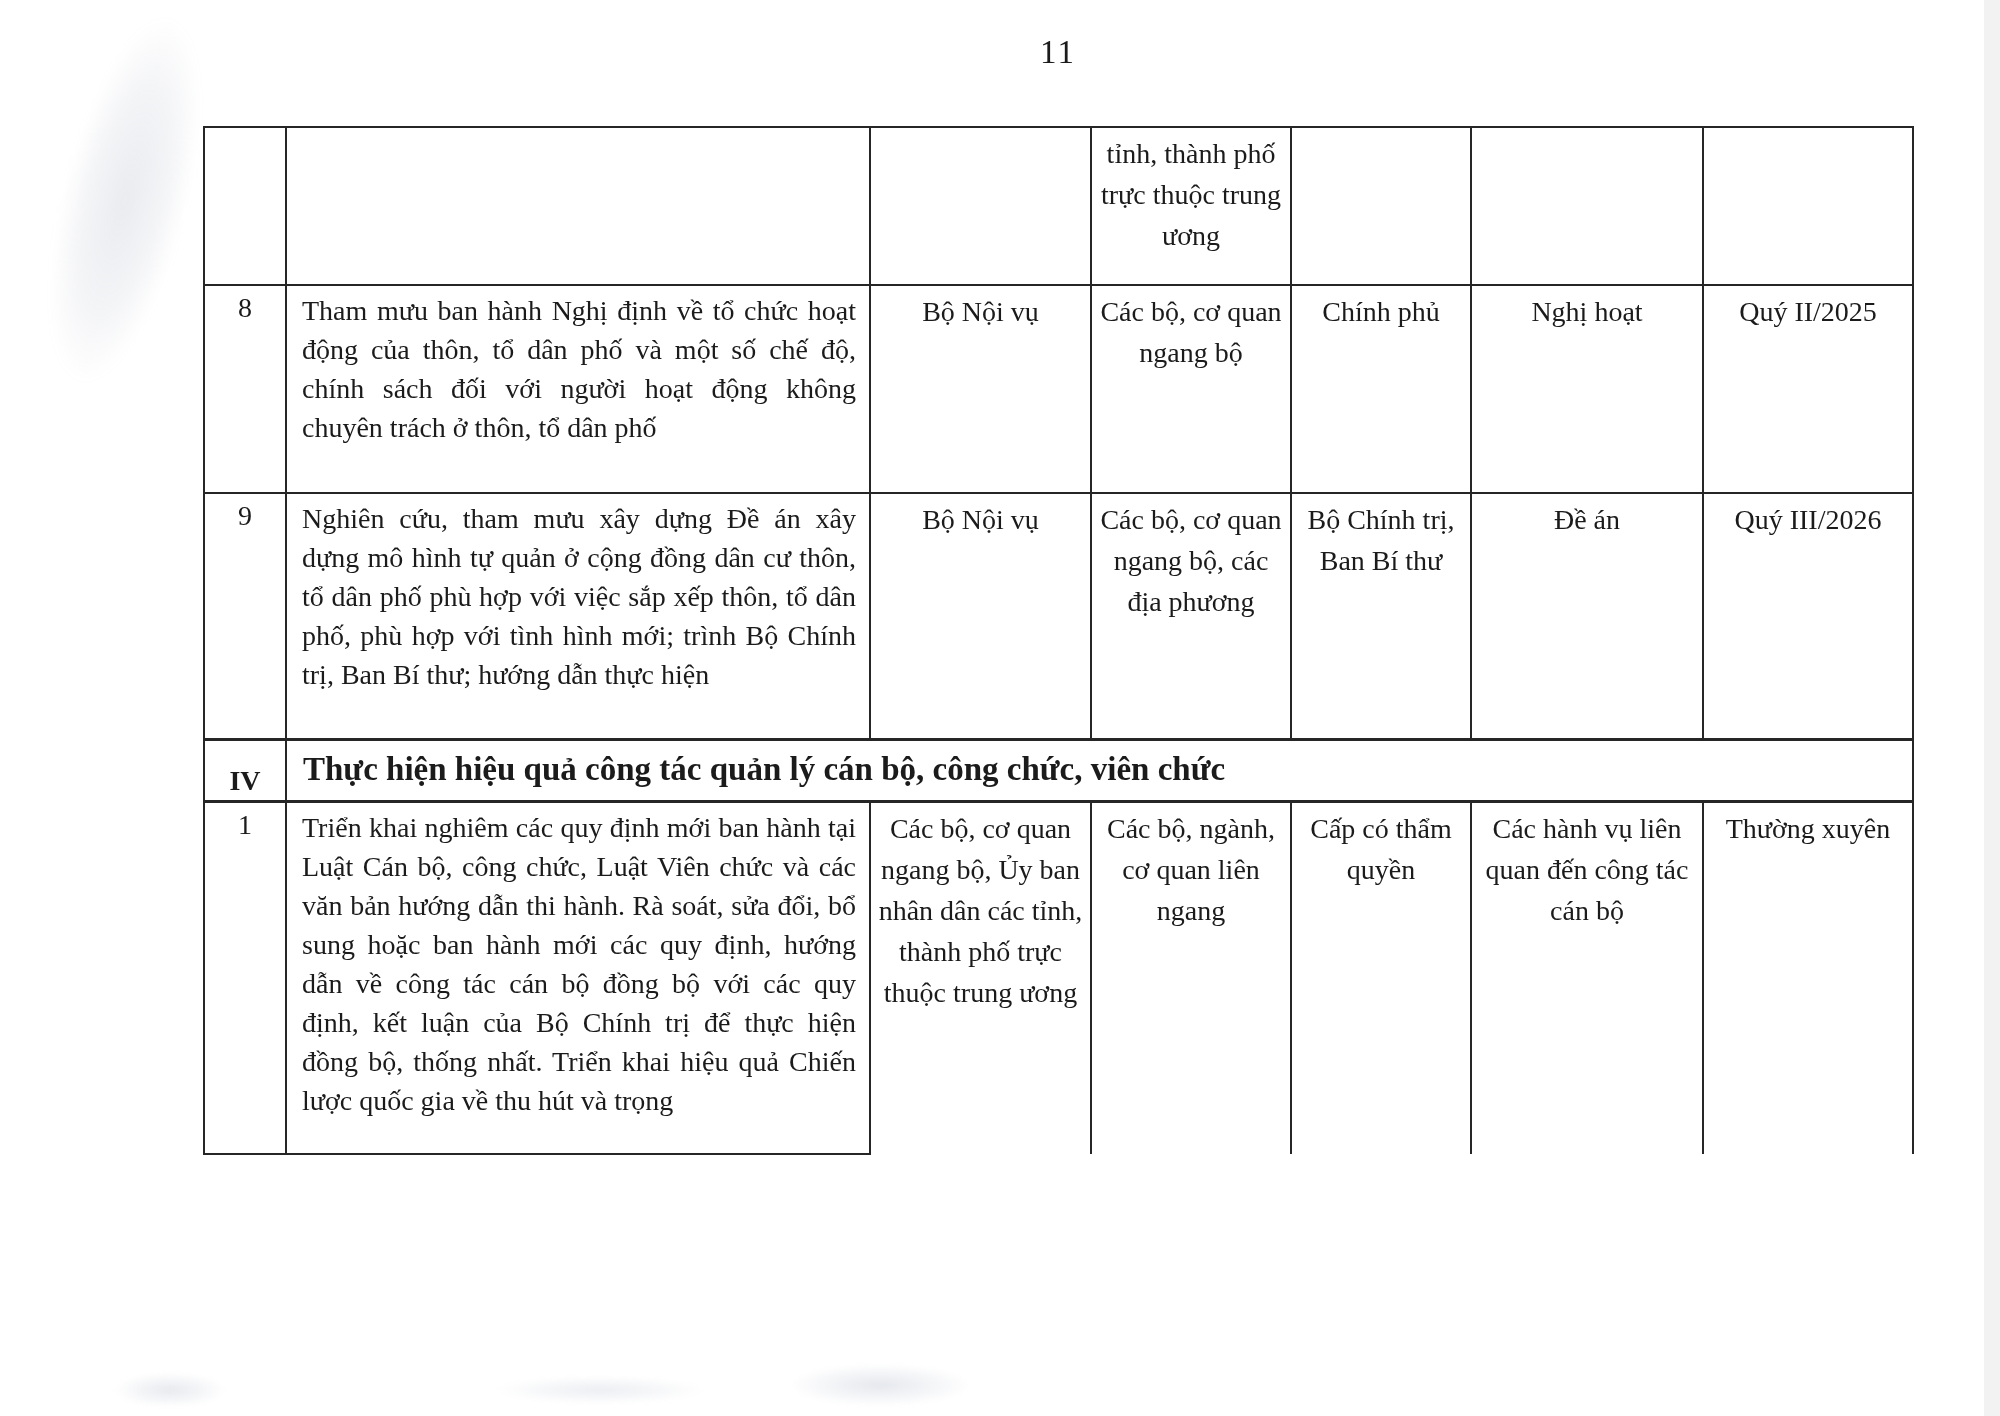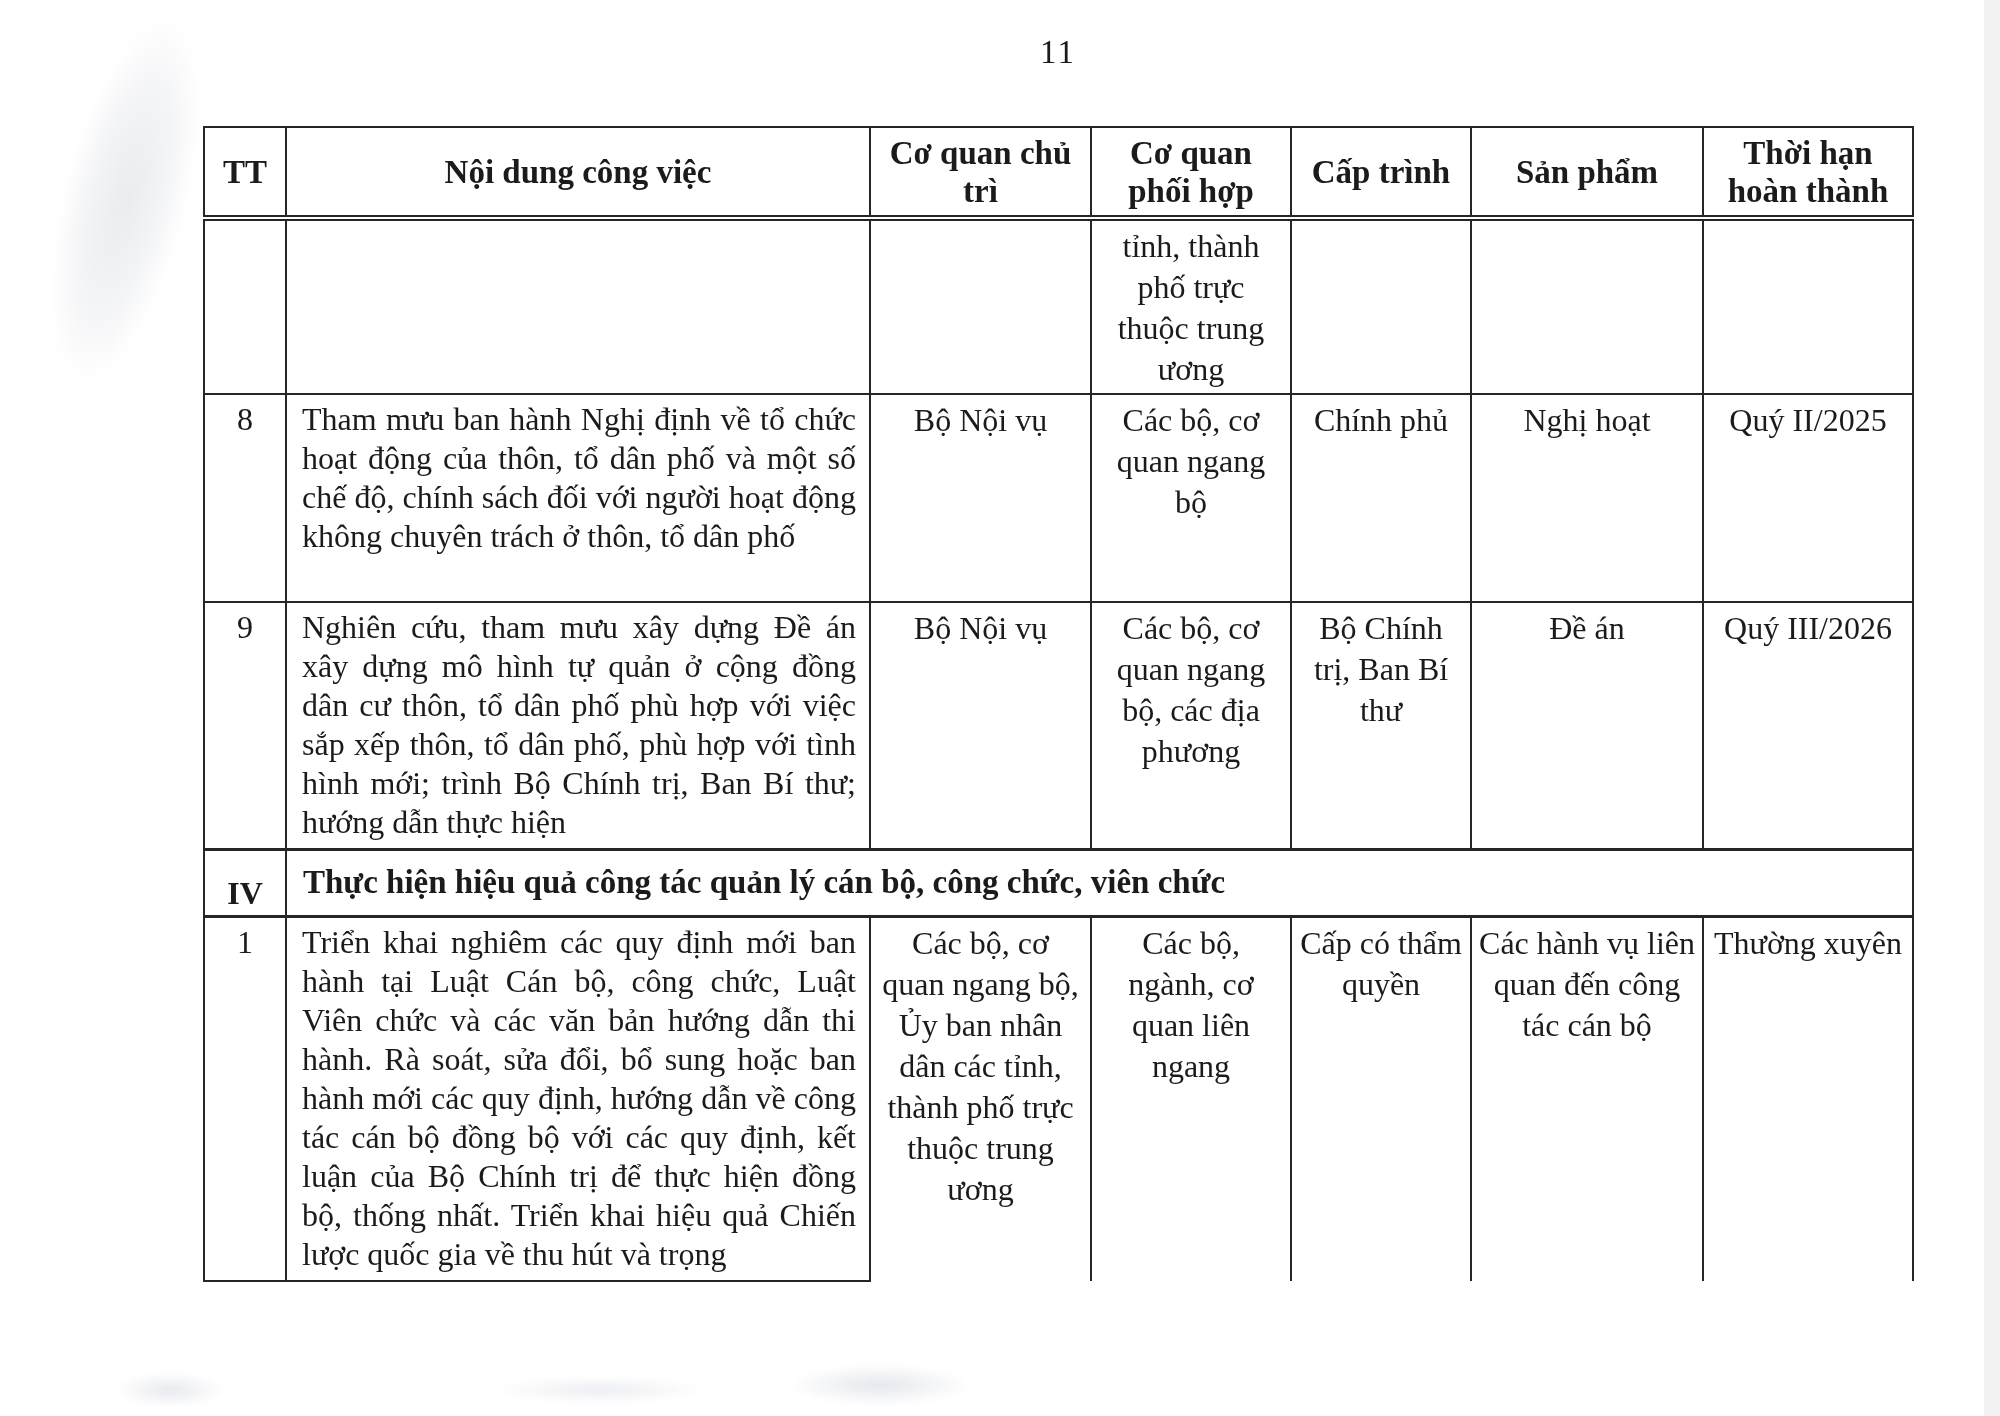--- a/index.html
+++ b/index.html
@@ -49,21 +49,21 @@
     left:203px;top:126px;
     width:1709px;
     border-collapse:collapse;
     table-layout:fixed;
   }
   td,th{
     border:2.5px solid var(--line);
     box-sizing:border-box;
     vertical-align:top;
     overflow:hidden;
-    font-size:32px;
+    font-size:28px;
     padding:3px 6px;
   }
   th{
     vertical-align:middle;
     text-align:center;
     font-weight:bold;
     font-size:33px;
     line-height:38px;
     padding:4px 8px;
     border-bottom:6px double var(--line);
@@ -115,29 +115,20 @@
       <col style="width:82px">
       <col style="width:584px">
       <col style="width:221px">
       <col style="width:200px">
       <col style="width:180px">
       <col style="width:232px">
       <col style="width:210px">
     </colgroup>
 
     <tbody>
-        <tr style="height:91px">
-      <th>TT</th>
-      <th>Nội dung công việc</th>
-      <th>Cơ quan chủ trì</th>
-      <th>Cơ quan phối hợp</th>
-      <th>Cấp trình</th>
-      <th>Sản phẩm</th>
-      <th>Thời hạn hoàn thành</th>
-    </tr>
 
     <tr style="height:158px">
       <td class="tt"></td>
       <td class="task"></td>
       <td class="mid"></td>
       <td class="mid">tỉnh, thành phố trực thuộc trung ương</td>
       <td class="mid"></td>
       <td class="mid"></td>
       <td class="mid"></td>
     </tr>

